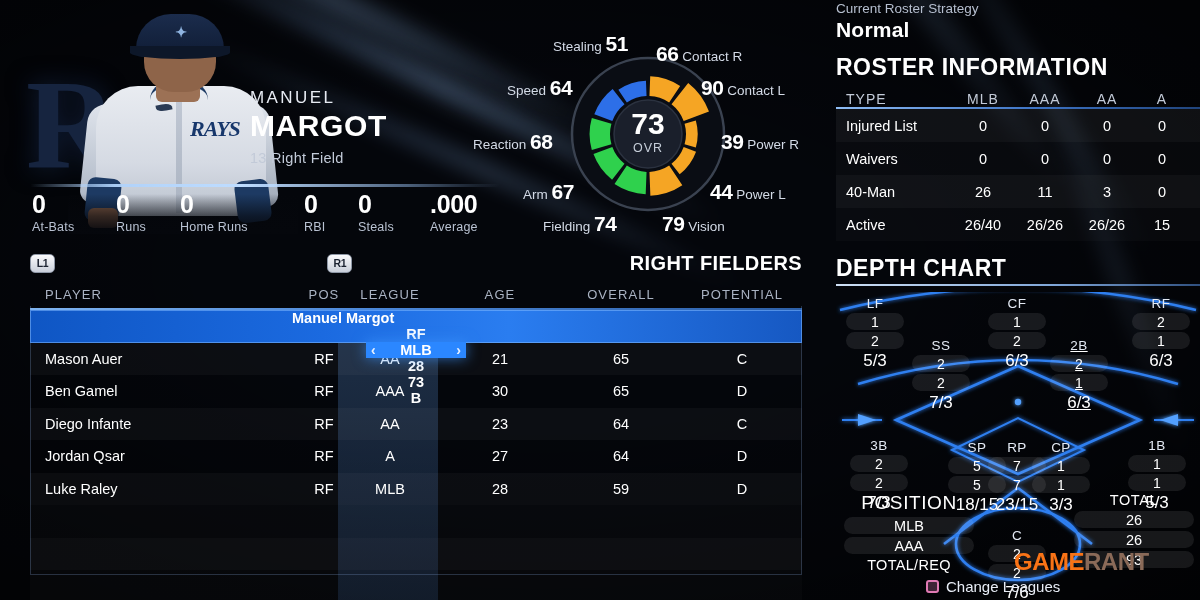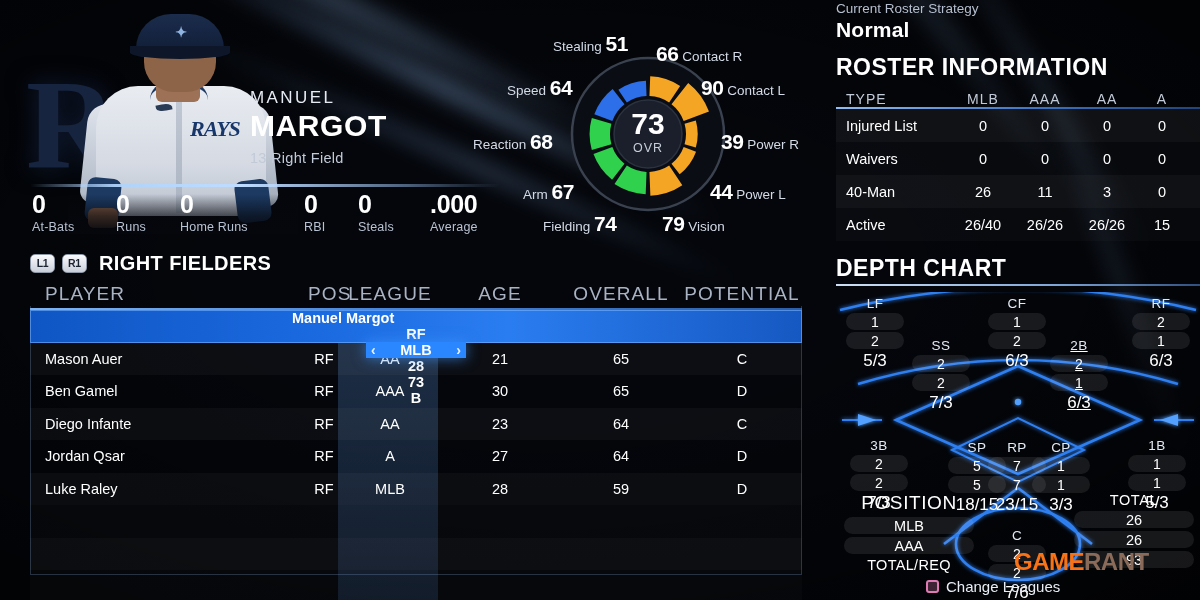--- a/index.html
+++ b/index.html
@@ -78,30 +78,30 @@
   .stat .l { font-size:12.5px; color:#b9c2d2; margin-top:3px; letter-spacing:.2px; }
 
   
   #attributes { position:absolute; left:440px; top:32px; width:400px; height:212px; }
   #ring-wrap { position:absolute; left:128px; top:22px; width:160px; height:160px; }
   .attr-lbl { position:absolute; font-size:13.5px; color:#d3dae6; white-space:nowrap; }
   .attr-lbl b { font-size:21px; color:#fff; font-weight:bold; letter-spacing:-.4px; }
 
   
   #roster-table { position:absolute; left:30px; top:250px; width:772px; height:325px; }
-  #table-title { display:flex; align-items:center; gap:7px; height:26px; }
+  #table-title { display:flex; align-items:center; gap:7px; height:26px;justify-content:space-between; }
   .shoulder-btn {
     display:inline-flex; align-items:center; justify-content:center;
     width:25px; height:19px; border-radius:5px;
     background:linear-gradient(180deg,#fbfbfd,#c9cfda);
     color:#1b2230; font-size:10.5px; font-weight:bold; letter-spacing:-.3px;
     border:1px solid #8e97a6;
   }
   #table-title .ttl { font-size:20px; font-weight:bold; letter-spacing:.4px; margin-left:5px; }
-  #table-head { display:flex; height:28px; align-items:center; font-size:19px;
+  #table-head { display:flex; height:28px; align-items:center; font-size:13px;
     color:#aab3c3; letter-spacing:1.1px; margin-top:4px; }
   #head-rule { height:2px; background:linear-gradient(90deg,#7fb4f0,#4a86d8 45%, #2c5fa8); }
   #table-body { position:relative; }
   #league-band { position:absolute; left:308px; top:0; width:100px; height:100%;
     background:linear-gradient(180deg, rgba(92,146,214,.30), rgba(70,120,190,.17));
     pointer-events:none; }
   .row { display:flex; height:32.5px; align-items:center; font-size:14.5px; position:relative; }
   .row.alt { background:rgba(255,255,255,.035); }
   .row.empty { background:rgba(255,255,255,.02); }
   .row.empty.alt { background:rgba(255,255,255,.045); }

